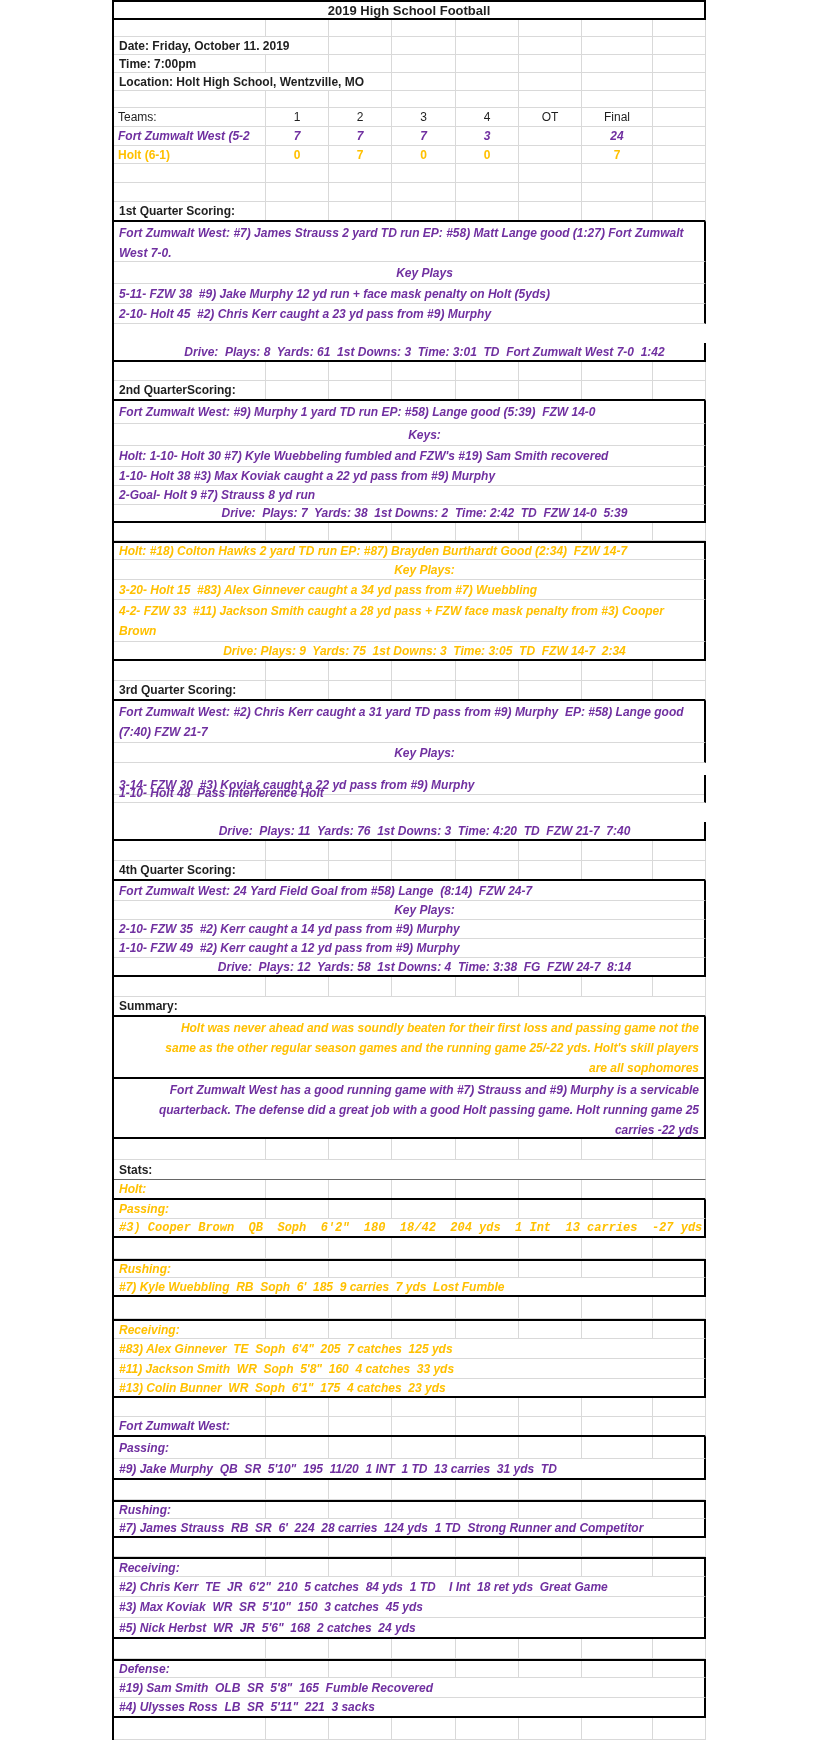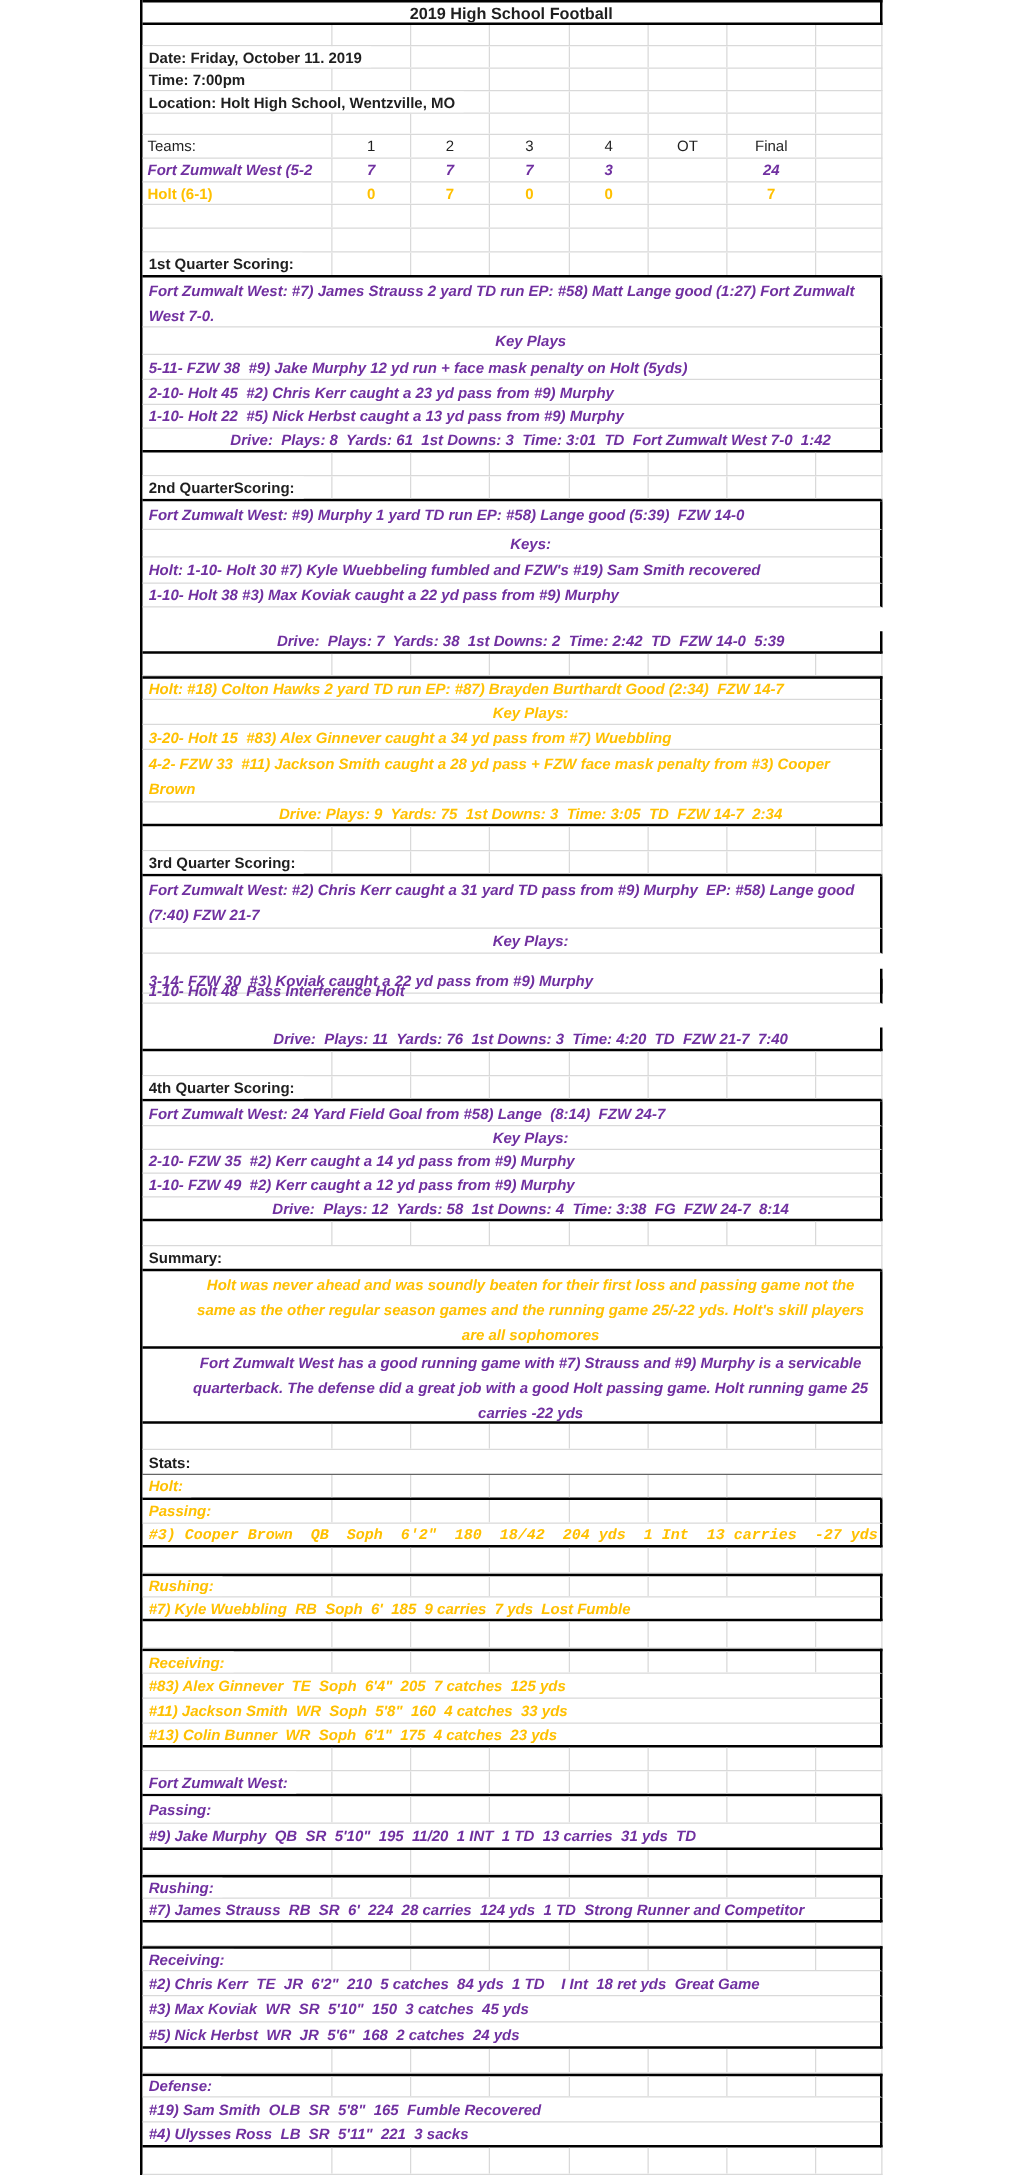--- a/index.html
+++ b/index.html
@@ -8,21 +8,21 @@
   .sheet{position:absolute;left:112px;top:0;width:592px;height:1740px;background:#fff;
          border-left:2px solid #000;box-sizing:content-box;}
   .row{position:absolute;left:0;width:592px;box-sizing:border-box;display:flex;align-items:center;
        overflow:hidden;font-size:12px;font-weight:bold;color:#1f1f1f;white-space:pre;
        border-bottom:1px solid #d9d9d9;border-right:1px solid #d9d9d9;background:transparent;}
   .row.bt{border-top:2px solid #000;}
   .row.bb{border-bottom:2px solid #000;}
   .row.bb2{border-bottom:1px solid #666;}
   .row.br{border-right:2px solid #000;}
   .row.text{padding:0 5px;}
-  .row.ac{justify-content:center;text-align:center;padding-left:36px;}
+  .row.ac{justify-content:center;text-align:right;padding-left:36px;}
   .row.wrap{white-space:pre-wrap;align-items:flex-start;line-height:20px;padding-top:1px;}
   .row.title{justify-content:center;font-size:13px;}
   .row.fw-n{font-weight:normal;}
   .c-p{color:#7030A0;}
   .c-g{color:#FFC000;}
   .it{font-style:italic;}
   .cell{height:100%;border-right:1px solid #d9d9d9;flex:none;display:flex;align-items:center;
         justify-content:center;overflow:hidden;white-space:pre;}
   .cell.first{justify-content:flex-start;padding-left:4px;}
   .cell.last{border-right:none;}
@@ -43,28 +43,28 @@
       <div class="row fw-n" style="top: 108px; height: 19px;"><div class="cell first" style="width: 147px;">Teams:</div><div class="cell" style="width: 62px;">1</div><div class="cell" style="width: 62px;">2</div><div class="cell" style="width: 63px;">3</div><div class="cell" style="width: 62px;">4</div><div class="cell" style="width: 62px;">OT</div><div class="cell" style="width: 70px;">Final</div><div class="cell last" style="width: 64px;"></div></div>
       <div class="row c-p it" style="top: 127px; height: 19px;"><div class="cell first" style="width: 147px;">Fort Zumwalt West (5-2</div><div class="cell" style="width: 62px;">7</div><div class="cell" style="width: 62px;">7</div><div class="cell" style="width: 63px;">7</div><div class="cell" style="width: 62px;">3</div><div class="cell" style="width: 62px;"></div><div class="cell" style="width: 70px;">24</div><div class="cell last" style="width: 64px;"></div></div>
       <div class="row c-g" style="top: 146px; height: 18px;"><div class="cell first" style="width: 147px;">Holt (6-1)</div><div class="cell" style="width: 62px;">0</div><div class="cell" style="width: 62px;">7</div><div class="cell" style="width: 63px;">0</div><div class="cell" style="width: 62px;">0</div><div class="cell" style="width: 62px;"></div><div class="cell" style="width: 70px;">7</div><div class="cell last" style="width: 64px;"></div></div>
       <div class="row " style="top: 164px; height: 19px;"><div class="cell first" style="width: 147px;"></div><div class="cell" style="width: 62px;"></div><div class="cell" style="width: 62px;"></div><div class="cell" style="width: 63px;"></div><div class="cell" style="width: 62px;"></div><div class="cell" style="width: 62px;"></div><div class="cell" style="width: 70px;"></div><div class="cell last" style="width: 64px;"></div></div>
       <div class="row " style="top: 183px; height: 19px;"><div class="cell first" style="width: 147px;"></div><div class="cell" style="width: 62px;"></div><div class="cell" style="width: 62px;"></div><div class="cell" style="width: 63px;"></div><div class="cell" style="width: 62px;"></div><div class="cell" style="width: 62px;"></div><div class="cell" style="width: 70px;"></div><div class="cell last" style="width: 64px;"></div></div>
       <div class="row bb" style="top: 202px; height: 20px;"><div class="cell first" style="width: 147px;"></div><div class="cell" style="width: 62px;"></div><div class="cell" style="width: 62px;"></div><div class="cell" style="width: 63px;"></div><div class="cell" style="width: 62px;"></div><div class="cell" style="width: 62px;"></div><div class="cell" style="width: 70px;"></div><div class="cell last" style="width: 64px;"></div><span class="lbl">1st Quarter Scoring:</span></div>
       <div class="row text br c-p it wrap" style="top: 222px; height: 40px;">Fort Zumwalt West: #7) James Strauss 2 yard TD run EP: #58) Matt Lange good (1:27) Fort Zumwalt West 7-0.</div>
       <div class="row text br c-p it ac" style="top: 262px; height: 22px;">Key Plays</div>
       <div class="row text br c-p it" style="top: 284px; height: 20px;">5-11- FZW 38  #9) Jake Murphy 12 yd run + face mask penalty on Holt (5yds)</div>
       <div class="row text br c-p it" style="top: 304px; height: 20px;">2-10- Holt 45  #2) Chris Kerr caught a 23 yd pass from #9) Murphy</div>
-      <div class="row text br c-p it" style="top: 324px; height: 19px;">1-10- Holt 22  #5) Nick Herbst caught a 13 yd pass from #9) Murphy</div>
       <div class="row text bb br c-p it ac" style="top: 343px; height: 19px;">Drive:  Plays: 8  Yards: 61  1st Downs: 3  Time: 3:01  TD  Fort Zumwalt West 7-0  1:42</div>
       <div class="row " style="top: 362px; height: 19px;"><div class="cell first" style="width: 147px;"></div><div class="cell" style="width: 62px;"></div><div class="cell" style="width: 62px;"></div><div class="cell" style="width: 63px;"></div><div class="cell" style="width: 62px;"></div><div class="cell" style="width: 62px;"></div><div class="cell" style="width: 70px;"></div><div class="cell last" style="width: 64px;"></div></div>
       <div class="row bb" style="top: 381px; height: 20px;"><div class="cell first" style="width: 147px;"></div><div class="cell" style="width: 62px;"></div><div class="cell" style="width: 62px;"></div><div class="cell" style="width: 63px;"></div><div class="cell" style="width: 62px;"></div><div class="cell" style="width: 62px;"></div><div class="cell" style="width: 70px;"></div><div class="cell last" style="width: 64px;"></div><span class="lbl">2nd QuarterScoring:</span></div>
       <div class="row text br c-p it" style="top: 401px; height: 23px;">Fort Zumwalt West: #9) Murphy 1 yard TD run EP: #58) Lange good (5:39)  FZW 14-0</div>
       <div class="row text br c-p it ac" style="top: 424px; height: 22px;">Keys:</div>
       <div class="row text br c-p it" style="top: 446px; height: 21px; font-style: italic;">Holt: 1-10- Holt 30 #7) Kyle Wuebbeling fumbled and FZW's #19) Sam Smith recovered</div>
       <div class="row text br c-p it" style="top: 467px; height: 19px;">1-10- Holt 38 #3) Max Koviak caught a 22 yd pass from #9) Murphy</div>
+      <div class="row text br c-p it" style="top: 486px; height: 19px;">2-Goal- Holt 9 #7) Strauss 8 yd run</div>
       <div class="row text bb br c-p it ac" style="top: 505px; height: 18px;">Drive:  Plays: 7  Yards: 38  1st Downs: 2  Time: 2:42  TD  FZW 14-0  5:39</div>
       <div class="row " style="top: 523px; height: 18px;"><div class="cell first" style="width: 147px;"></div><div class="cell" style="width: 62px;"></div><div class="cell" style="width: 62px;"></div><div class="cell" style="width: 63px;"></div><div class="cell" style="width: 62px;"></div><div class="cell" style="width: 62px;"></div><div class="cell" style="width: 70px;"></div><div class="cell last" style="width: 64px;"></div></div>
       <div class="row text bt br c-g it" style="top: 541px; height: 19px;">Holt: #18) Colton Hawks 2 yard TD run EP: #87) Brayden Burthardt Good (2:34)  FZW 14-7</div>
       <div class="row text br c-g it ac" style="top: 560px; height: 20px;">Key Plays:</div>
       <div class="row text br c-g it" style="top: 580px; height: 20px;">3-20- Holt 15  #83) Alex Ginnever caught a 34 yd pass from #7) Wuebbling</div>
       <div class="row text br c-g it wrap" style="top: 600px; height: 42px;">4-2- FZW 33  #11) Jackson Smith caught a 28 yd pass + FZW face mask penalty from #3) Cooper Brown</div>
       <div class="row text bb br c-g it ac" style="top: 642px; height: 19px;">Drive: Plays: 9  Yards: 75  1st Downs: 3  Time: 3:05  TD  FZW 14-7  2:34</div>
       <div class="row " style="top: 661px; height: 20px;"><div class="cell first" style="width: 147px;"></div><div class="cell" style="width: 62px;"></div><div class="cell" style="width: 62px;"></div><div class="cell" style="width: 63px;"></div><div class="cell" style="width: 62px;"></div><div class="cell" style="width: 62px;"></div><div class="cell" style="width: 70px;"></div><div class="cell last" style="width: 64px;"></div></div>
       <div class="row bb" style="top: 681px; height: 20px;"><div class="cell first" style="width: 147px;"></div><div class="cell" style="width: 62px;"></div><div class="cell" style="width: 62px;"></div><div class="cell" style="width: 63px;"></div><div class="cell" style="width: 62px;"></div><div class="cell" style="width: 62px;"></div><div class="cell" style="width: 70px;"></div><div class="cell last" style="width: 64px;"></div><span class="lbl">3rd Quarter Scoring:</span></div>
       <div class="row text br c-p it wrap" style="top: 701px; height: 42px;">Fort Zumwalt West: #2) Chris Kerr caught a 31 yard TD pass from #9) Murphy  EP: #58) Lange good (7:40) FZW 21-7</div>

